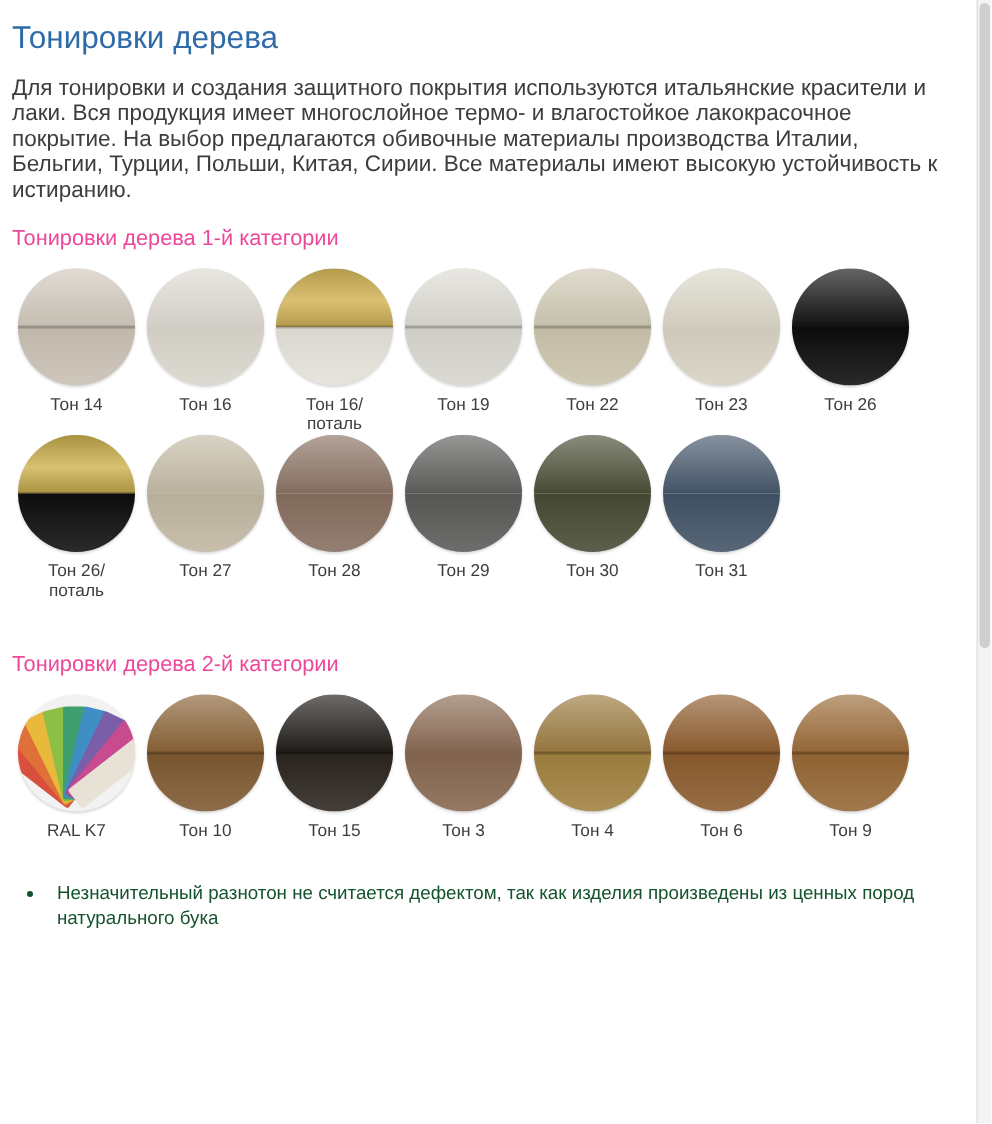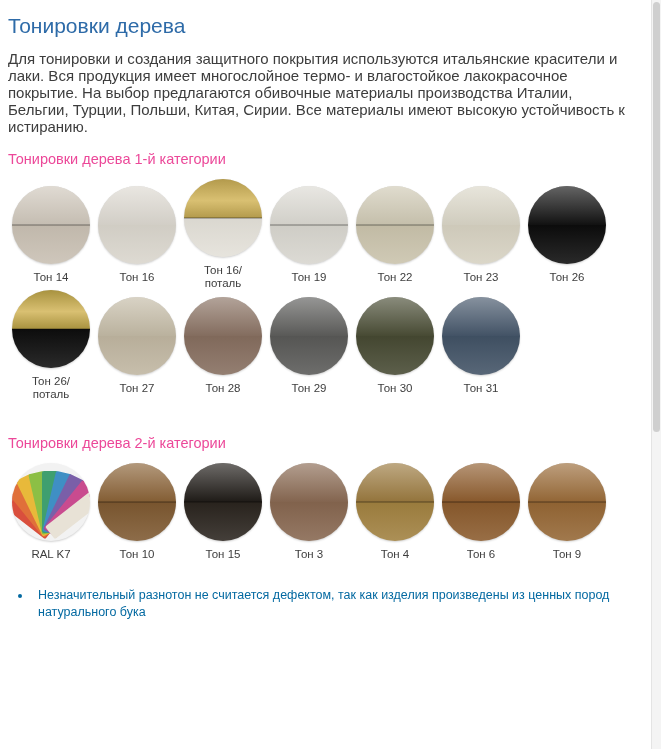--- a/index.html
+++ b/index.html
@@ -43,21 +43,20 @@
     font-weight: normal;
   }
   .section-title.second {
     margin-top: 34px;
   }
   .swatch-row {
     display: flex;
     flex-wrap: wrap;
     gap: 0;
     margin-bottom: 8px;
-    align-items: center;
   }
   .swatch {
     width: 86px;
     margin-right: 0;
     display: flex;
     flex-direction: column;
     align-items: center;
   }
   .disc {
     width: 78px;
@@ -104,21 +103,21 @@
     border-radius: 2px;
     transform-origin: 50% 100%;
   }
   .notes {
     margin-top: 26px;
     padding-left: 24px;
   }
   .notes li {
     font-size: 12.5px;
     line-height: 17px;
-    color: #0369a1;
+    color: #14532d;
     margin-bottom: 3px;
     padding-left: 6px;
   }
   .scrollbar {
     position: absolute;
     top: 0;
     right: 0;
     width: 9px;
     height: 749px;
     background: #f4f4f4;

